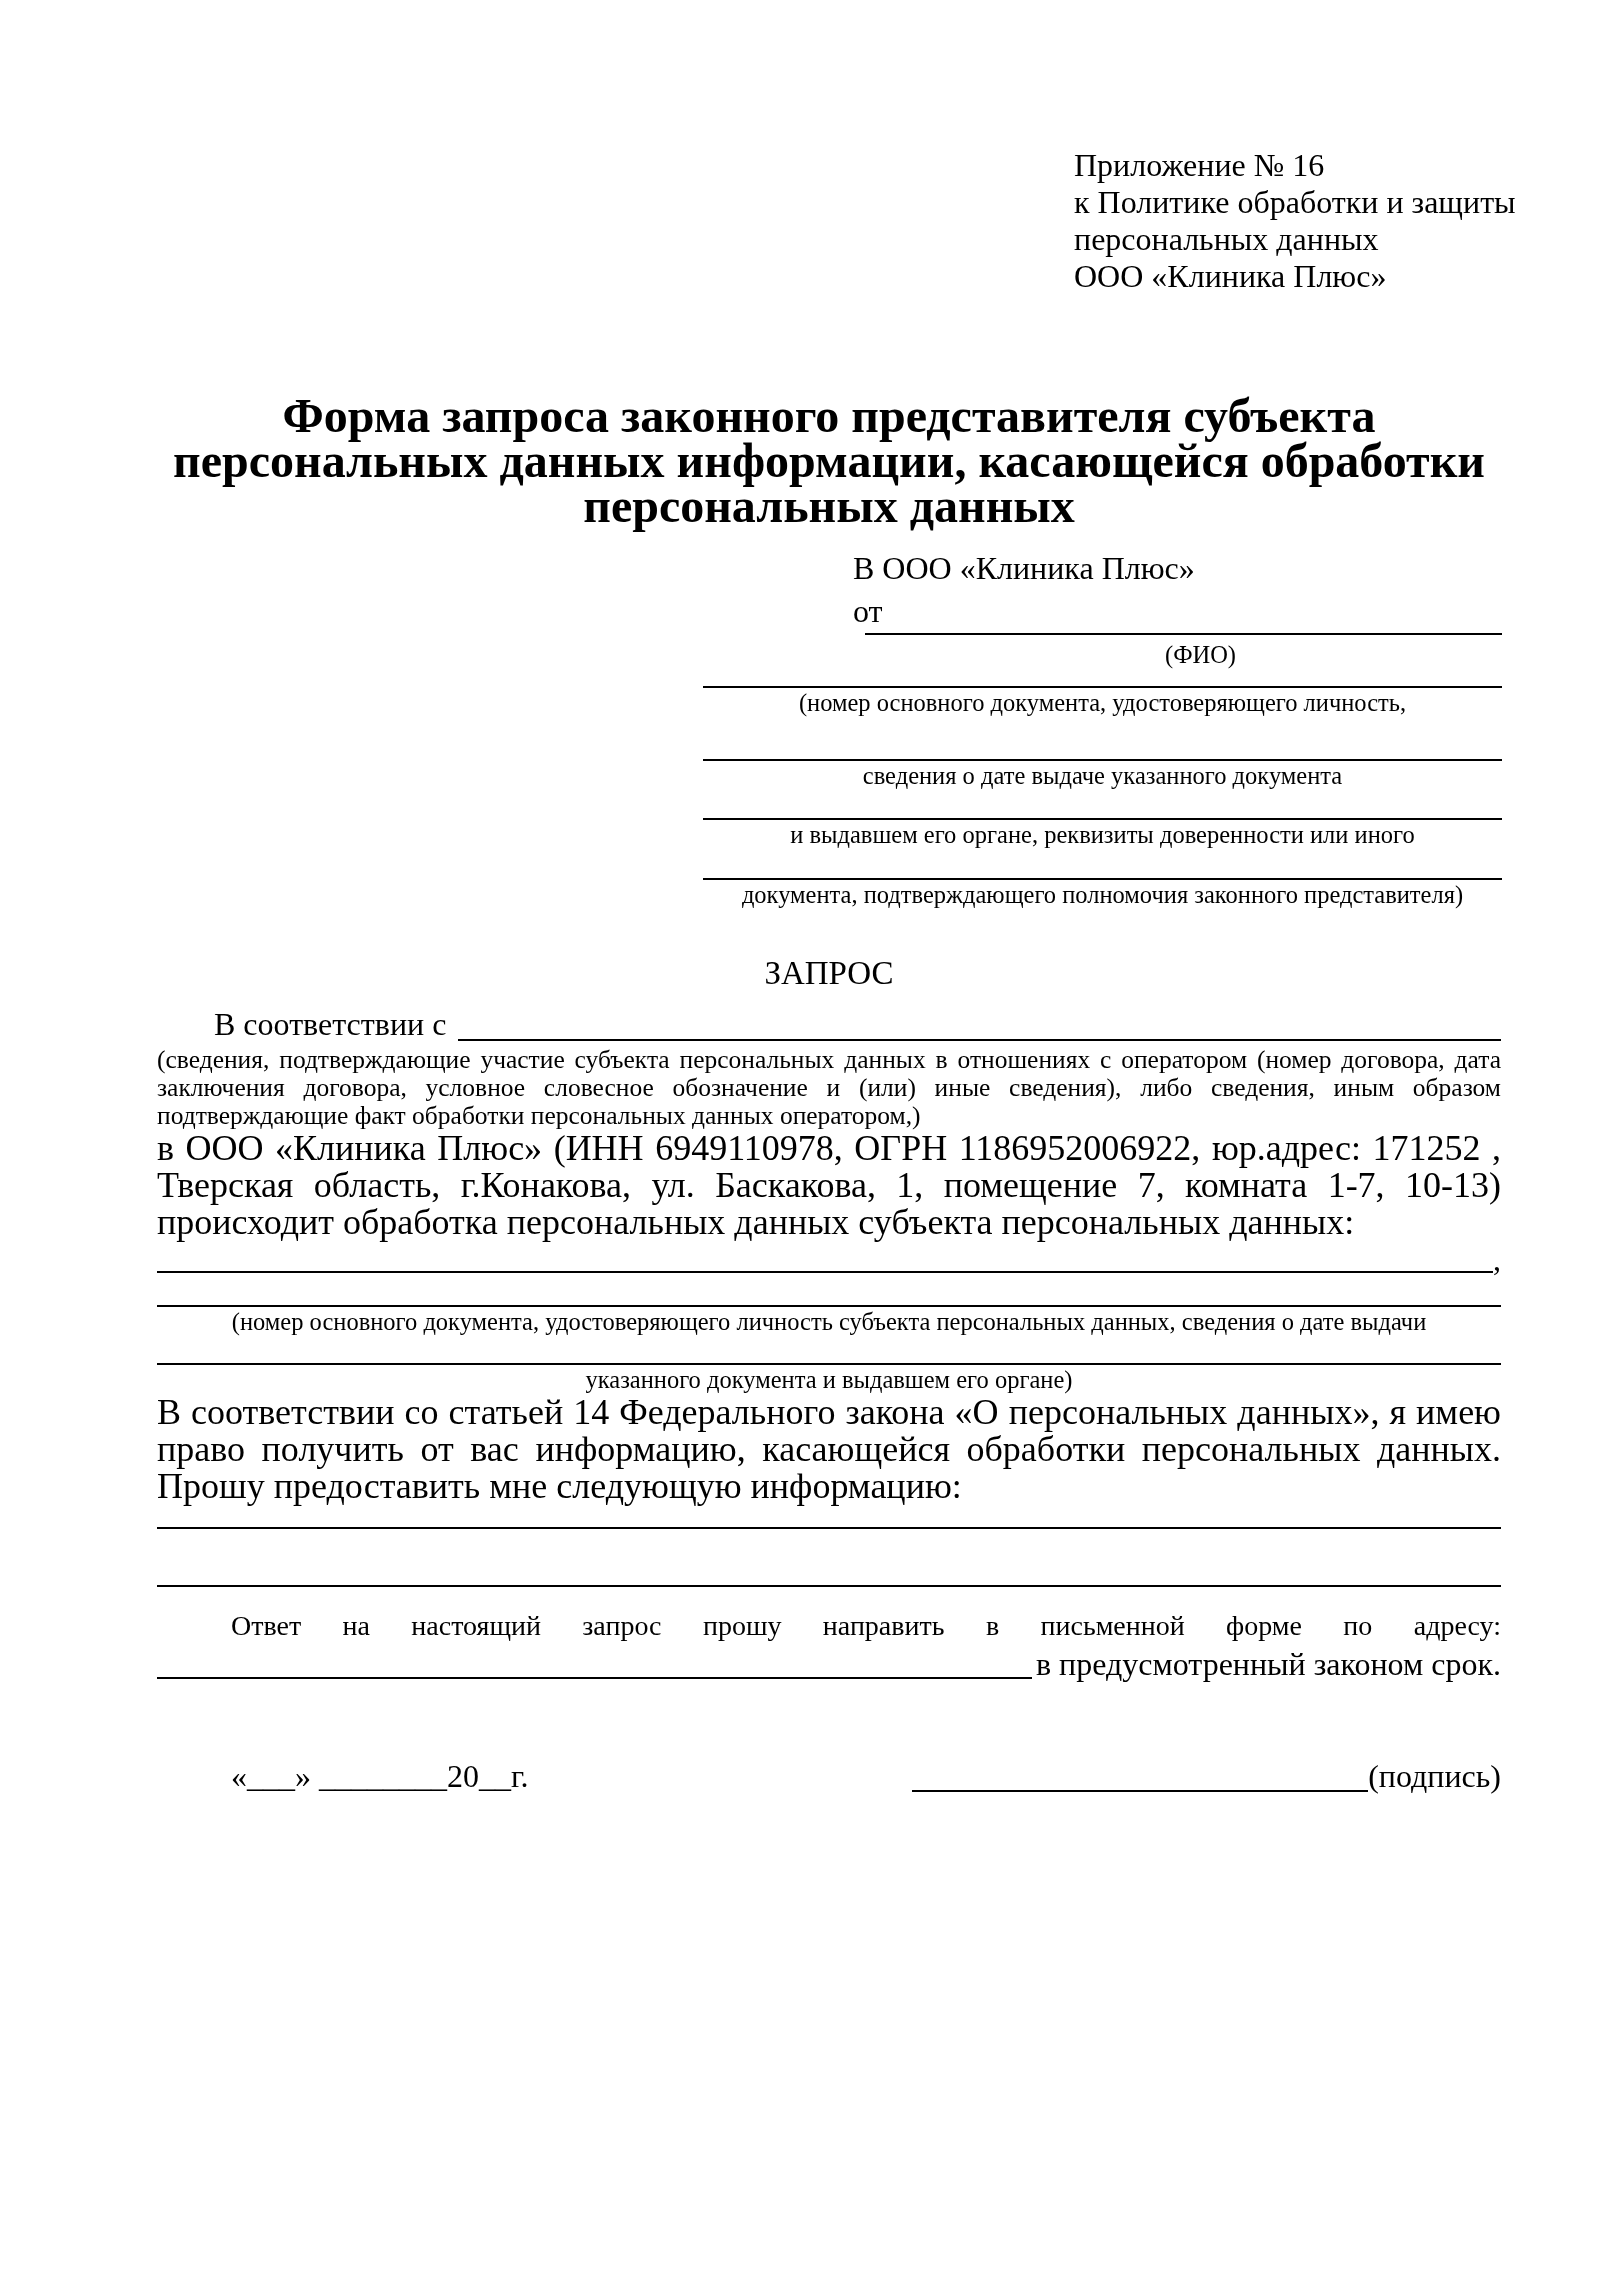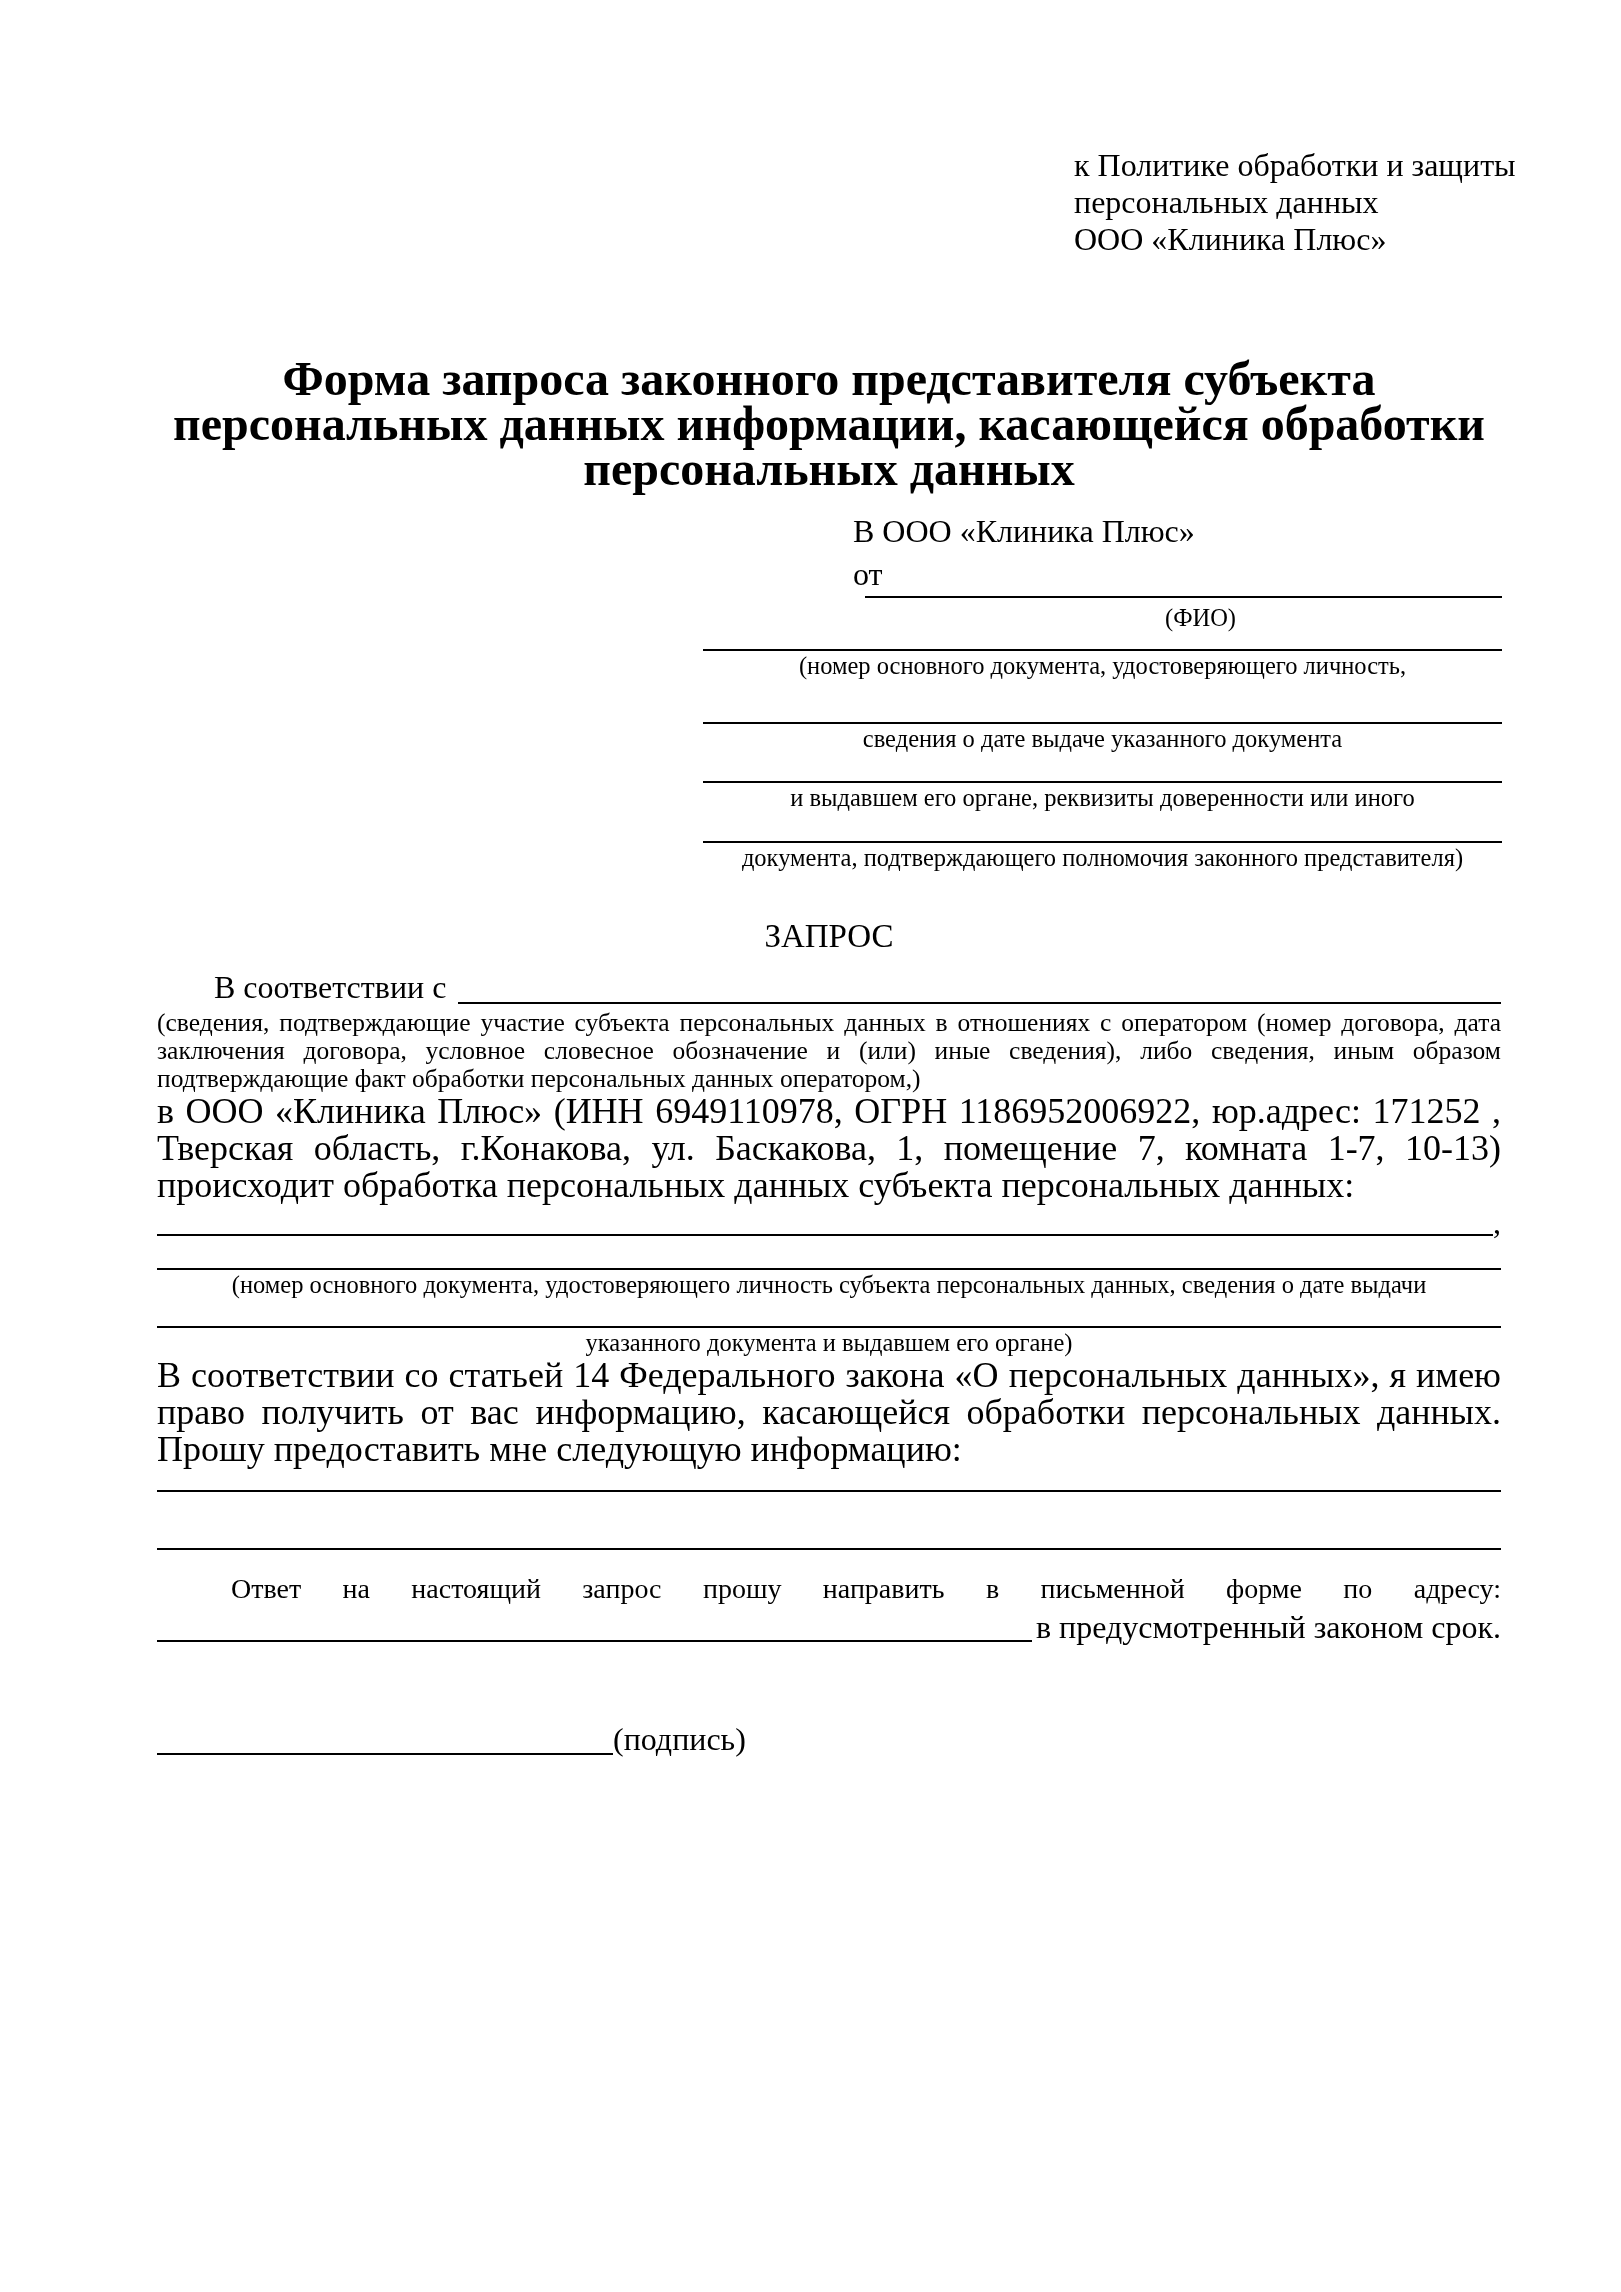--- a/index.html
+++ b/index.html
@@ -70,20 +70,21 @@
   .sign-row .date { padding-left:74px; white-space:nowrap; }
   .sig-wrap { display:flex; align-items:flex-end; white-space:nowrap; }
   .sig-line { display:inline-block; width:456px; border-bottom:2.9px solid #000; margin-bottom:5.9px; }
 </style>
 </head>
 <body>
 
 <div class="page">
 
   <div class="hdr">
+    <div>Приложение № 16</div>
     <div>к Политике обработки и защиты</div>
     <div>персональных данных</div>
     <div>ООО «Клиника Плюс»</div>
   </div>
 
   <div class="title">Форма запроса законного представителя субъекта персональных данных информации, касающейся обработки персональных данных</div>
 
   <div class="addr">
     <div class="to">В ООО «Клиника Плюс»</div>
     <div class="from-row">
@@ -132,20 +133,21 @@
   <div class="u-line info-u1"></div>
   <div class="u-line info-u2"></div>
 
   <p class="answer-para">Ответ на настоящий запрос прошу направить в письменной форме по адресу:</p>
   <div class="answer-row">
     <span class="fill"></span>
     <span class="tail">в предусмотренный законом срок.</span>
   </div>
 
   <div class="sign-row">
+    <span class="date">«___» ________20__г.</span>
     <span class="sig-wrap">
       <span class="sig-line"></span>
       <span>(подпись)</span>
     </span>
   </div>
 
 </div>
 
 
 </body></html>

